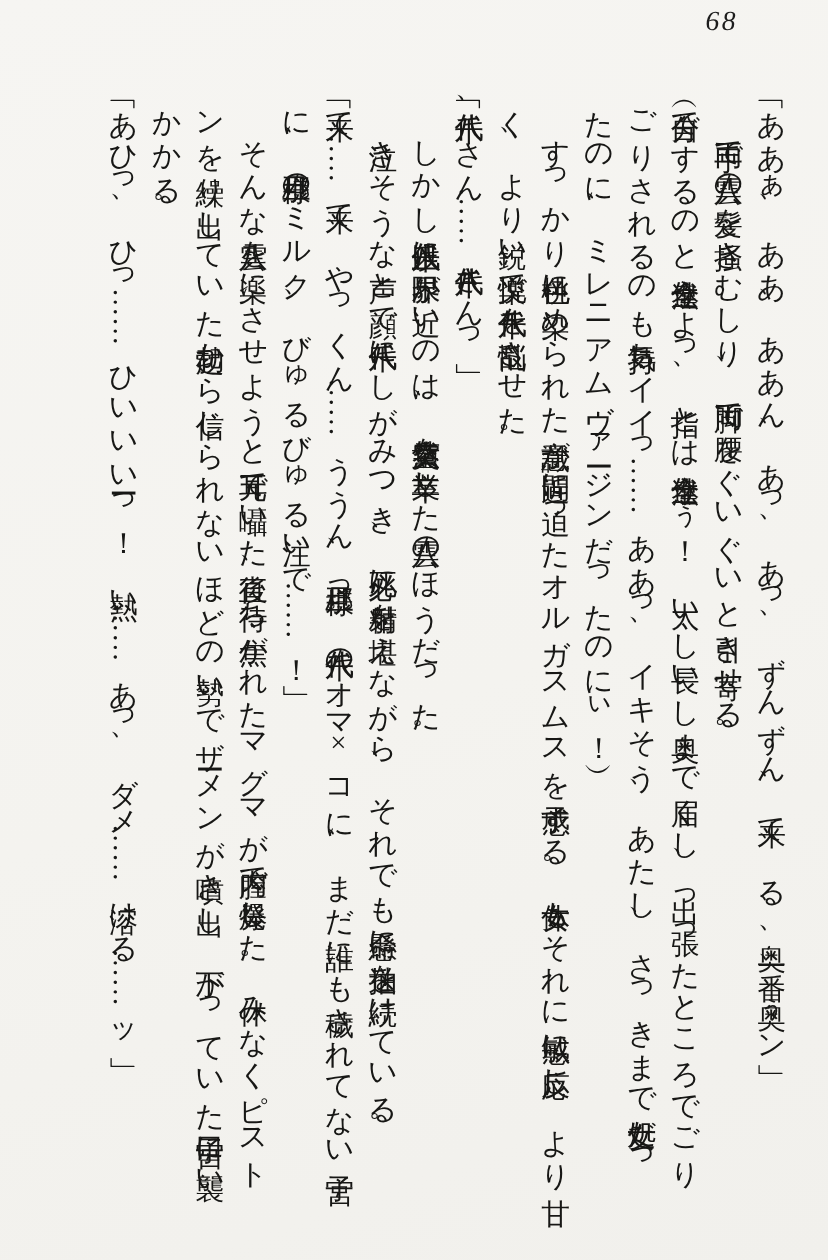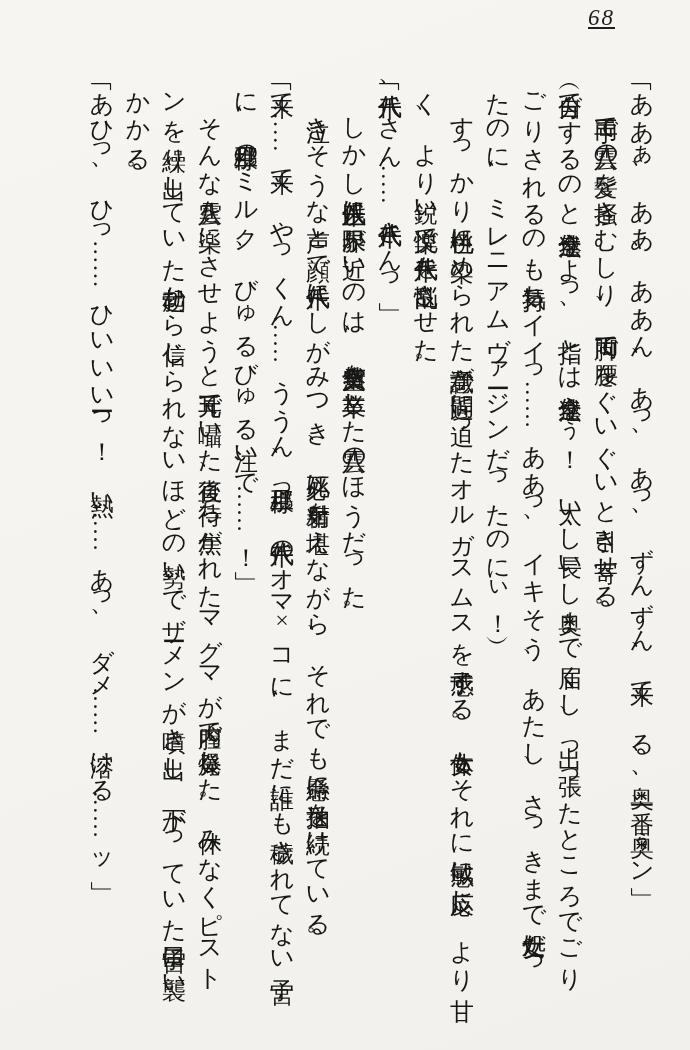--- a/index.html
+++ b/index.html
@@ -16,21 +16,20 @@
     font-family: "Liberation Serif", "DejaVu Serif", serif;
   }
   .page-number {
     position: absolute;
     top: 5px;
     left: 588px;
     font-size: 23px;
     font-style: italic;
     letter-spacing: 2px;
     color: #1d1d1d;
-    text-decoration: underline;
   }
   .text-block {
     position: absolute;
     top: 76px;
     right: 30px;
     height: 920px;
     writing-mode: vertical-rl;
     text-orientation: mixed;
     font-size: 24px;
     line-height: 36px;

